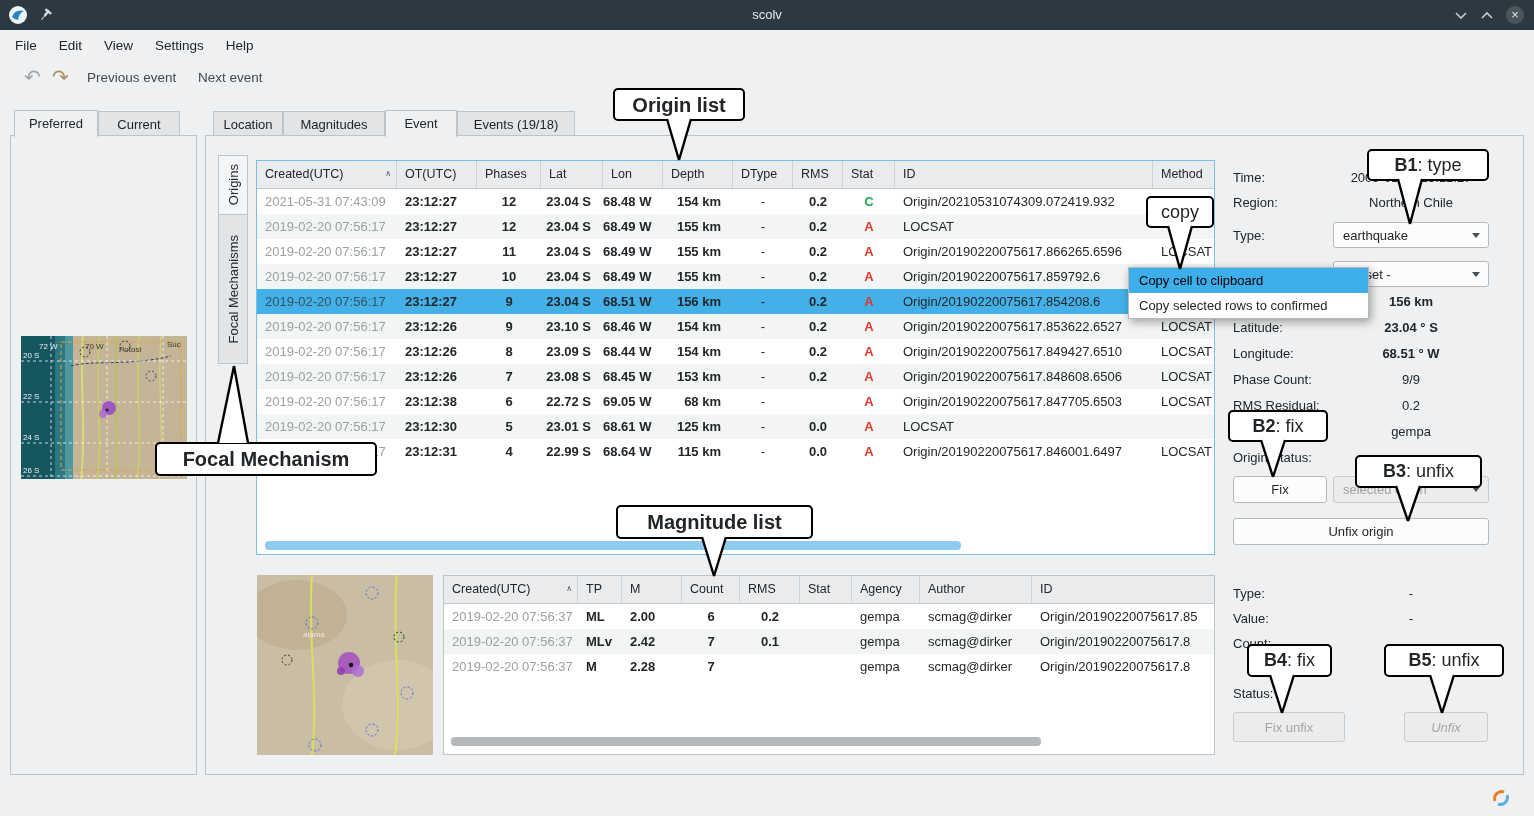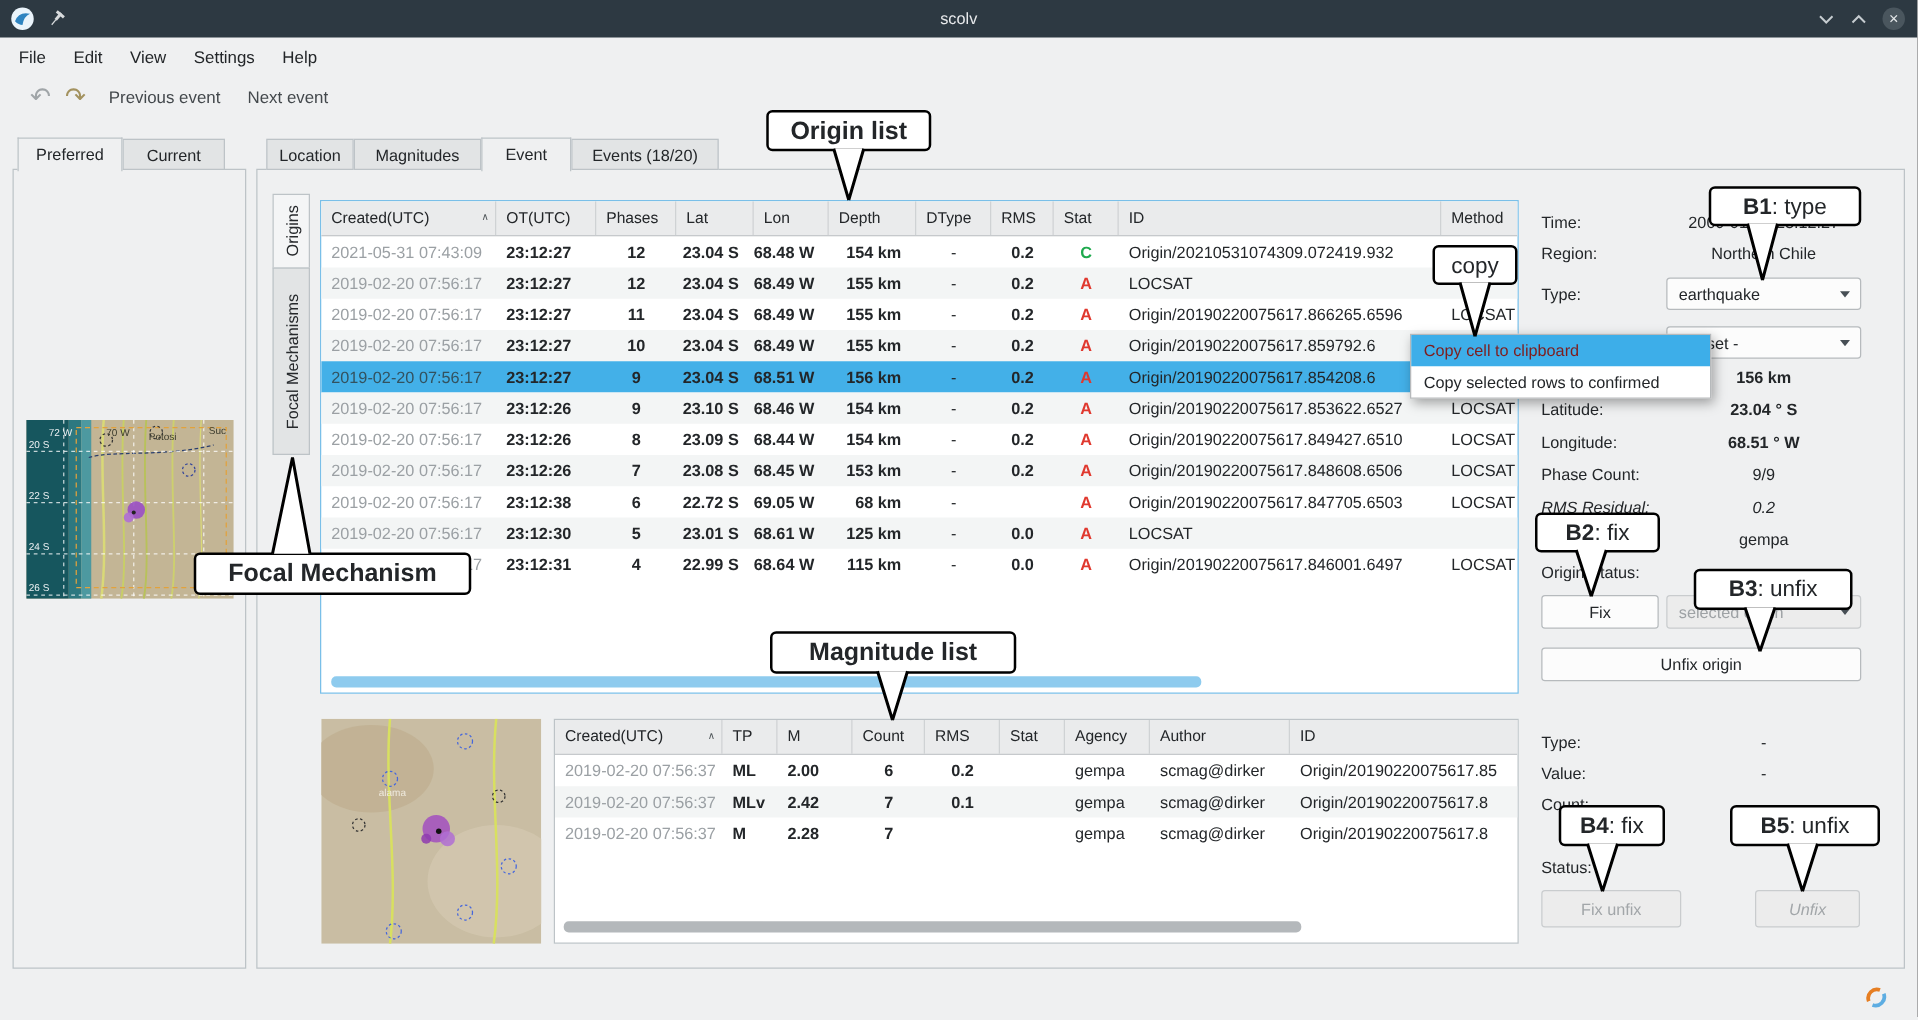--- a/index.html
+++ b/index.html
@@ -70,21 +70,21 @@
   .dvalue.b{font-weight:bold;}
   .combo{position:absolute;height:26px;background:#fcfcfc;border:1px solid #b6babd;border-radius:3px;box-sizing:border-box;display:flex;align-items:center;padding:0 20px 0 9px;font-size:13px;z-index:3;white-space:nowrap;overflow:hidden;}
   .combo .arrow{position:absolute;right:8px;top:10px;width:0;height:0;border-left:4px solid transparent;border-right:4px solid transparent;border-top:5px solid #474f55;}
   .combo.dis{background:#ececec;color:#9ea2a5;border-color:#c9ccce;}
   .btn{position:absolute;box-sizing:border-box;background:#fcfcfc;border:1px solid #b6babd;border-radius:3px;font-size:13px;display:flex;align-items:center;justify-content:center;font-family:inherit;color:#232629;z-index:3;}
   .btn.dis{background:#ececec;color:#a2a6a9;border-color:#c9ccce;}
 
   
   .context-menu{position:absolute;left:1128px;top:267px;width:239px;background:#fff;border:1px solid #b6b9bb;box-shadow:2px 3px 9px rgba(0,0,0,.35);z-index:40;}
   .cm-item{height:25px;line-height:25px;padding-left:10px;font-size:13px;white-space:nowrap;overflow:hidden;}
-  .cm-item.hl{background:#3daee9;color:#7f1d1d;}
+  .cm-item.hl{background:#3daee9;color:#000000;}
 
   
   .callout{position:absolute;z-index:50;background:#fff;border:2px solid #000;border-radius:5px;box-sizing:border-box;text-align:center;font-size:20px;font-weight:bold;line-height:1.2;padding-top:3px;white-space:nowrap;}
   .callout.small{font-size:18px;font-weight:normal;padding-top:4px;}
   .callout .bt{font-weight:bold;}
   .tail{position:absolute;z-index:51;}
 
   .maps{position:absolute;z-index:3;}
   .statusicon{position:absolute;left:1492px;top:789px;z-index:3;}
 </style>
@@ -235,21 +235,21 @@
     </div>
   <div class="irow" style="top:753px;">
       <span class="ilabel">confirmed</span>
       <span class="ival">manual</span>
     </div>
 
   <div>
       <div class="tab" style="left: 213px; width: 70px;">Location</div>
       <div class="tab" style="left: 283px; width: 102px;">Magnitudes</div>
       <div class="tab active" style="left: 385px; width: 72px;">Event</div>
-      <div class="tab" style="left: 457px; width: 118px;">Events (18/20)</div>
+      <div class="tab" style="left: 457px; width: 118px;">Events (19/18)</div>
     </div>
   <div class="panel" style="left:205px;top:135px;width:1319px;height:640px;"></div>
 
   <div class="vtab active" style="top:155px;height:60px;">
       <span class="vtext">Origins</span>
     </div>
   <div class="vtab" style="top:214px;height:150px;">
       <span class="vtext">Focal Mechanisms</span>
     </div>
 
@@ -443,21 +443,21 @@
       <span class="dvalue b">23.04 ° S</span>
     </div>
   <div class="drow" style="top:346px;">
       <span class="dlabel">Longitude:</span>
       <span class="dvalue b">68.51 ° W</span>
     </div>
   <div class="drow" style="top:372px;">
       <span class="dlabel">Phase Count:</span>
       <span class="dvalue">9/9</span>
     </div>
-  <div class="drow" style="top:398px;font-style:italic;">
+  <div class="drow" style="top:398px;">
       <span class="dlabel">RMS Residual:</span>
       <span class="dvalue">0.2</span>
     </div>
   <div class="drow" style="top:424px;">
       <span class="dlabel">Agency:</span>
       <span class="dvalue">gempa</span>
     </div>
   <div class="drow" style="top:450px;">
       <span class="dlabel">Origin Status:</span>
       <span class="dvalue"></span>

